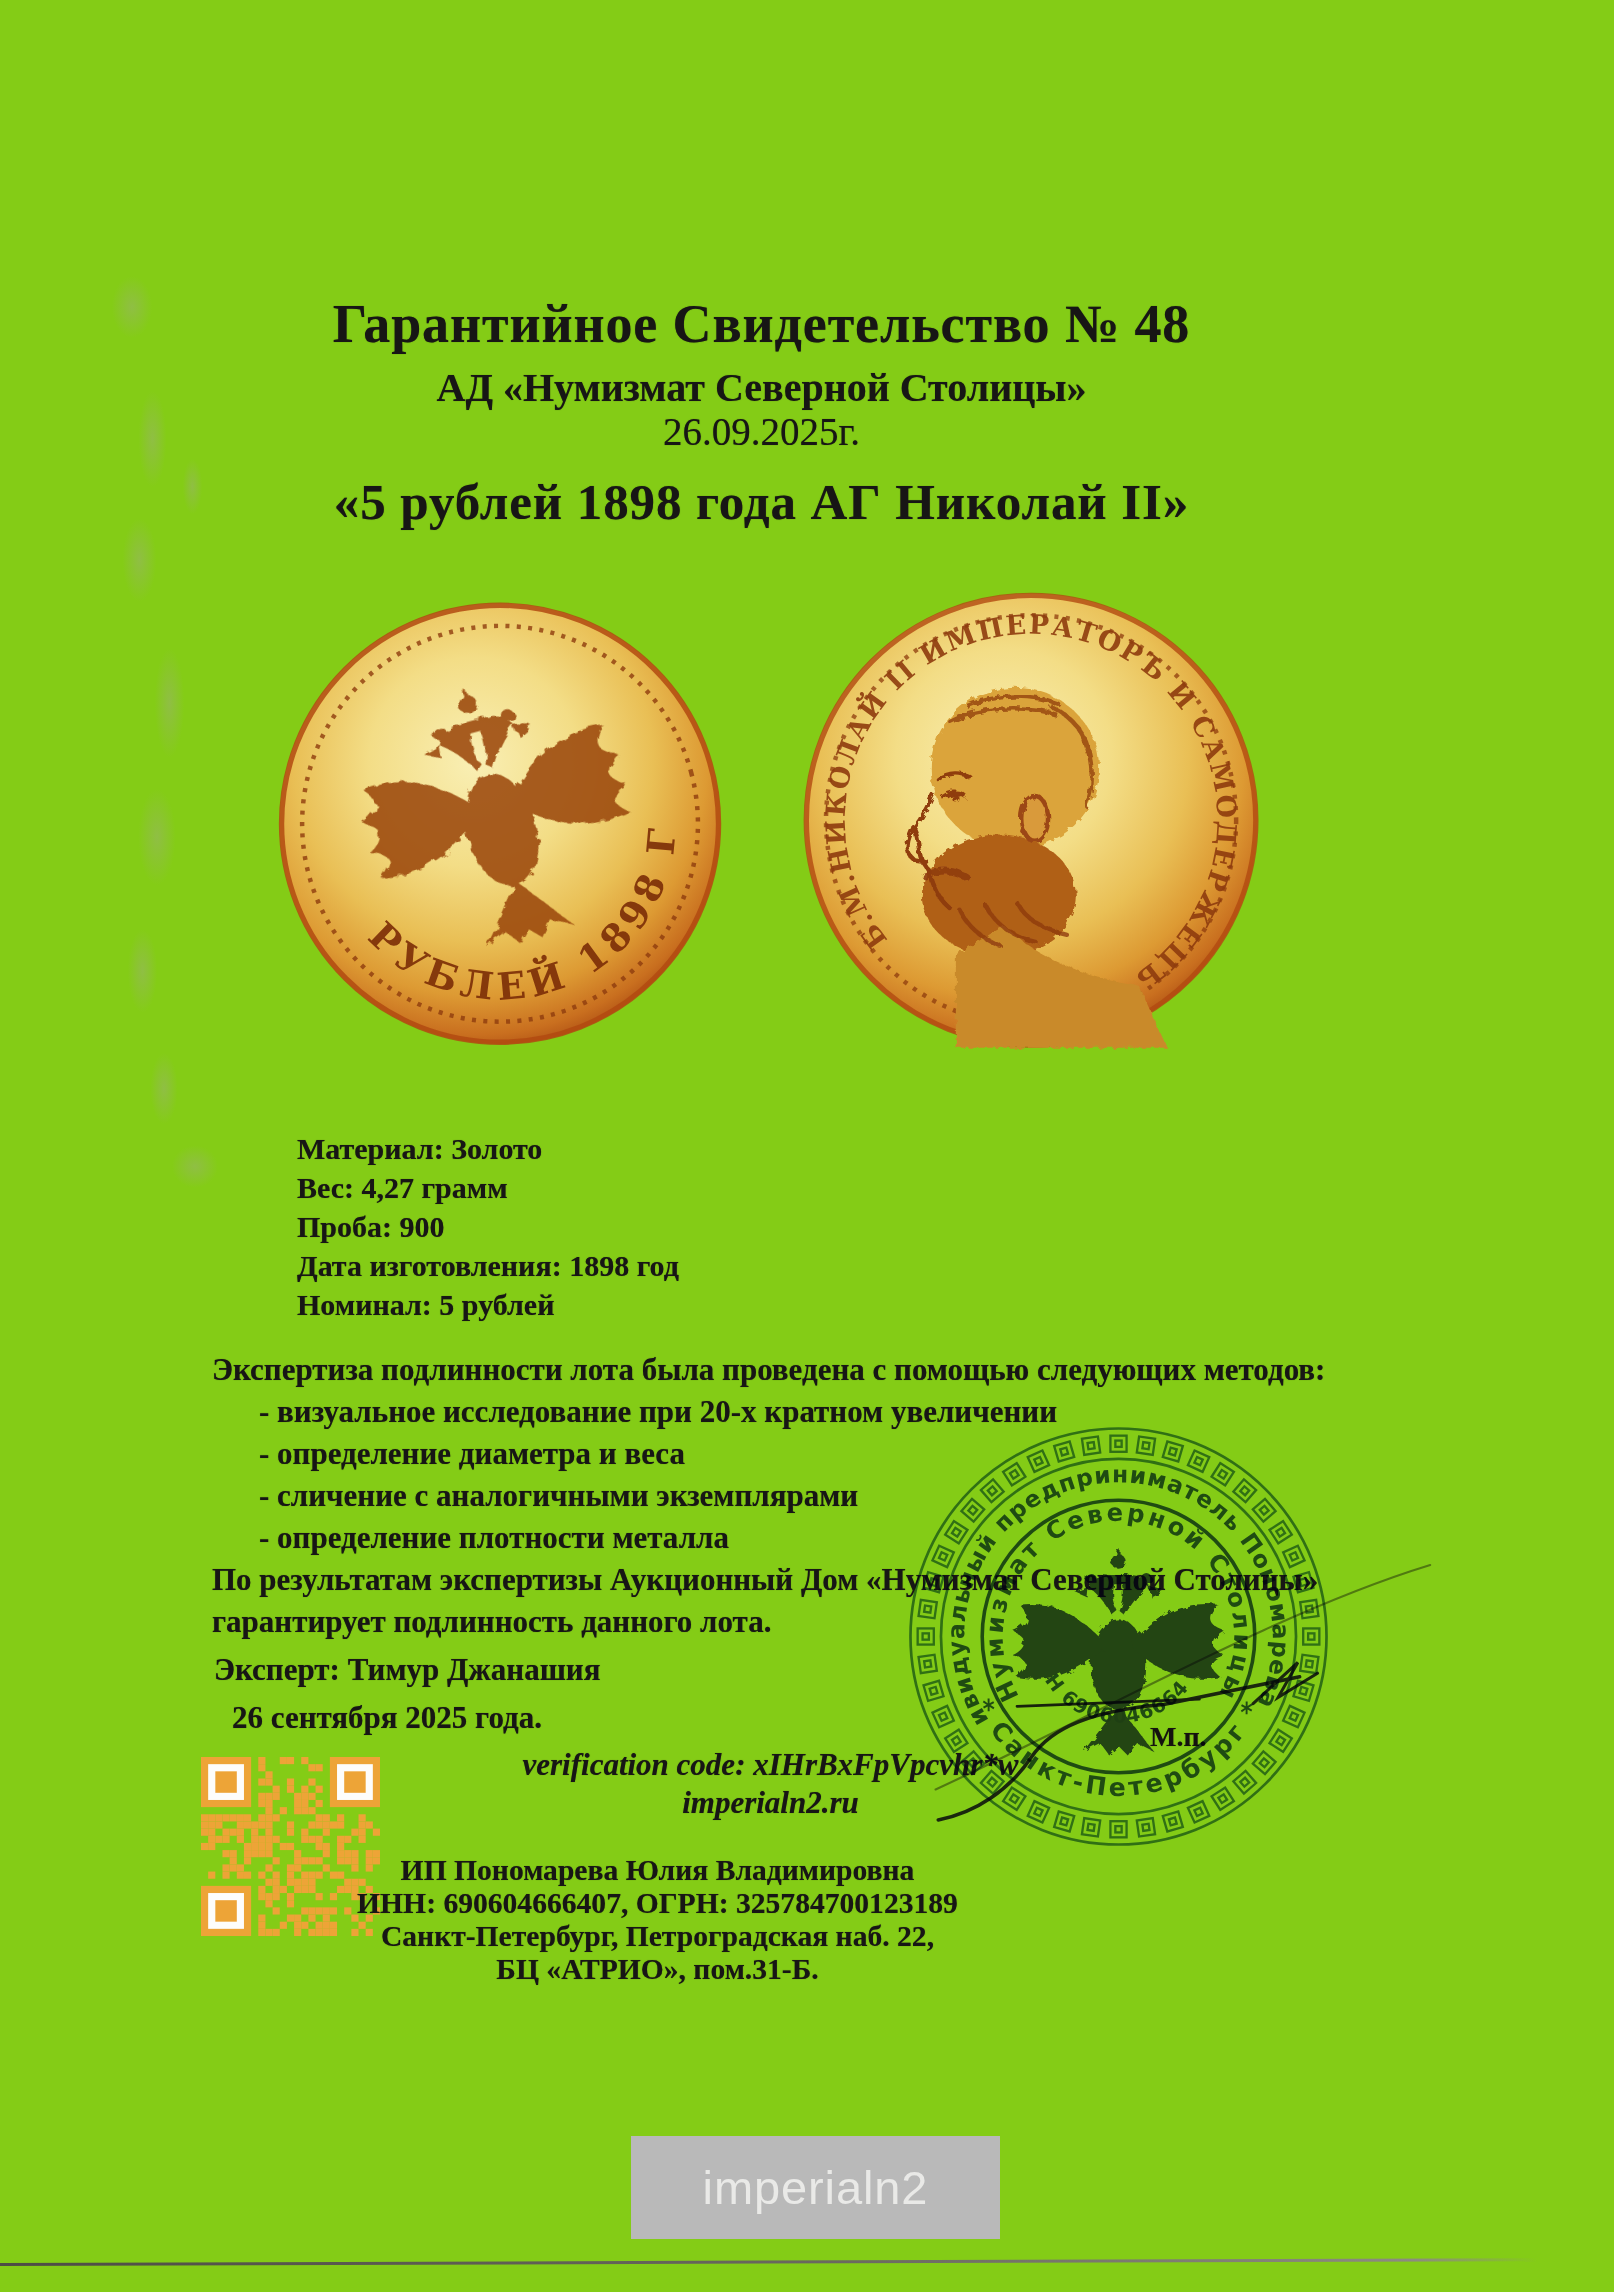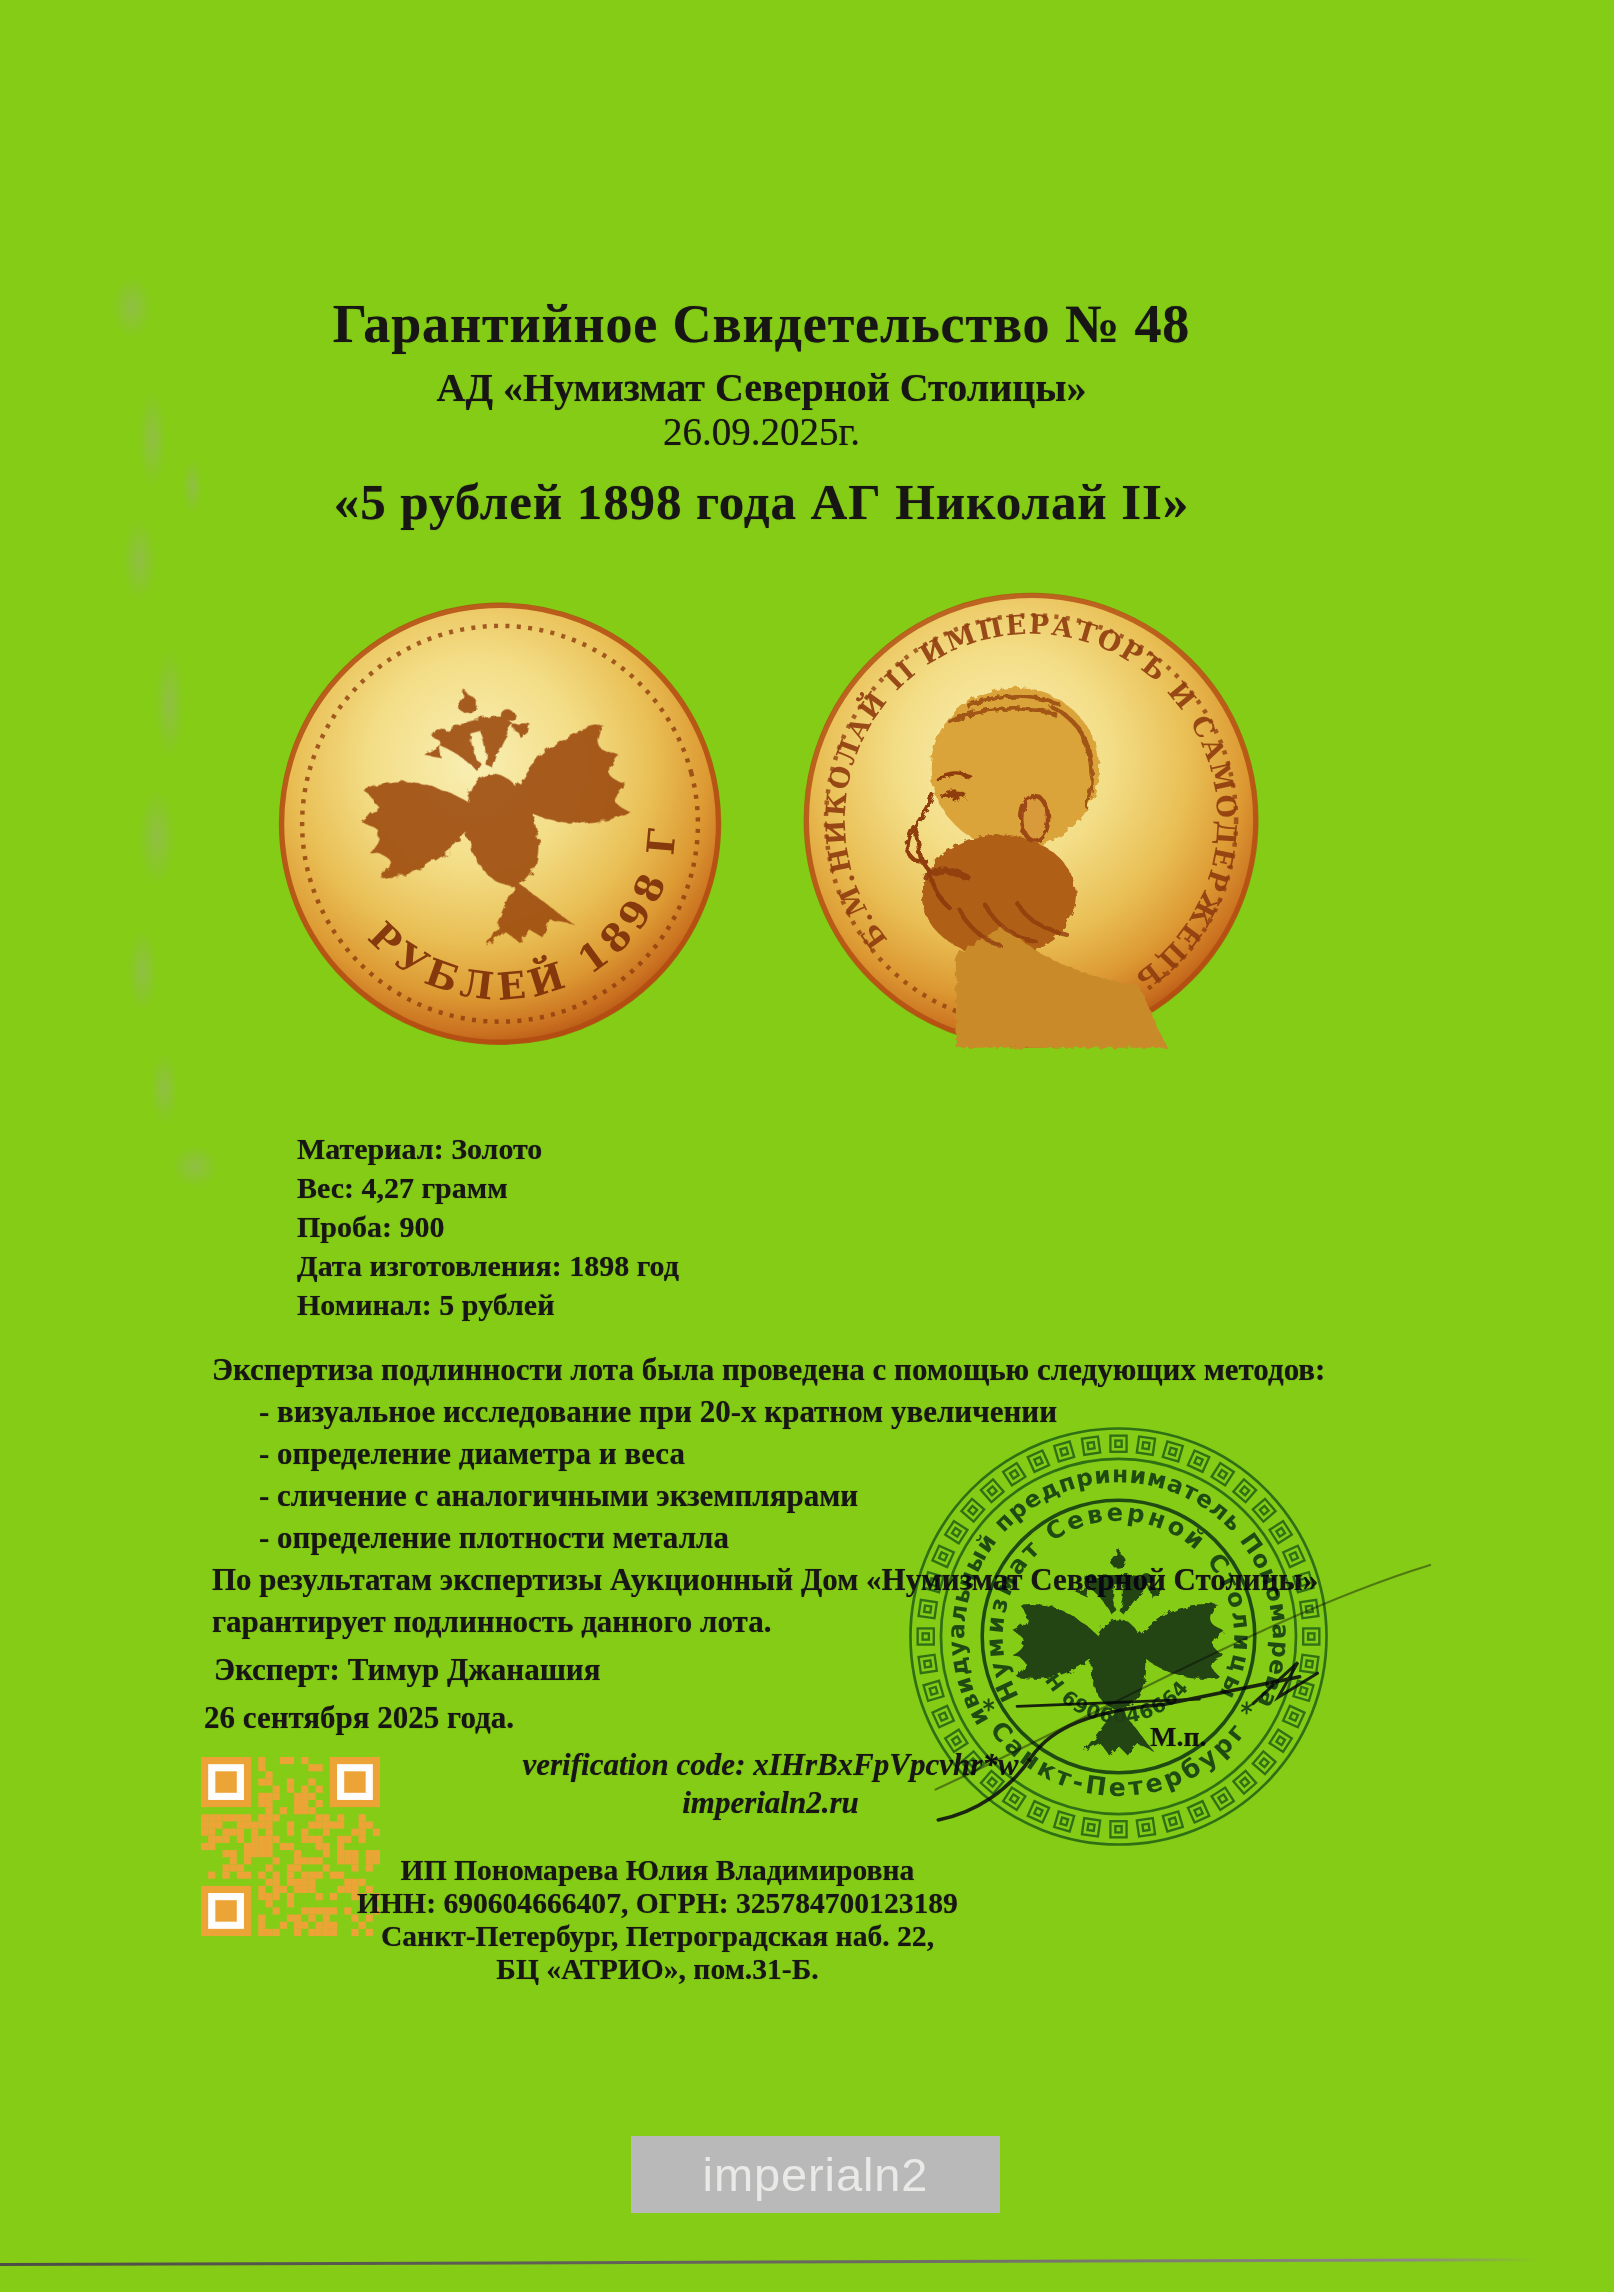--- a/index.html
+++ b/index.html
@@ -16,35 +16,35 @@
   .coins{position:absolute;left:269px;top:580px;width:994px;height:475px;}
   
   .details{position:absolute;left:297px;top:1129px;font-size:30px;line-height:39px;font-weight:700;}
   .details .val{font-weight:700;}
   .details .ital{}
   
   .expertise{position:absolute;left:212px;top:1349px;width:1146px;font-size:31px;font-weight:700;line-height:42px;}
   .expertise .bullets{padding-left:47px;}
   
   .expert-line{position:absolute;left:214px;top:1652px;font-size:31px;font-weight:700;}
-  .expert-date{position:absolute;left:204px;top:1700px;font-size:31px;font-weight:600;}
+  .expert-date{position:absolute;left:232px;top:1700px;font-size:31px;font-weight:600;}
   
   .verif{position:absolute;left:484px;top:1746px;width:573px;text-align:center;
          font-size:31px;font-weight:700;font-style:italic;line-height:38px;}
   
   .qr{position:absolute;left:201px;top:1757px;width:179px;height:179px;}
   
   .company{position:absolute;left:251px;top:1854px;width:813px;text-align:center;
            font-size:29.6px;font-weight:700;line-height:33px;}
   
   .stamp{position:absolute;left:906px;top:1424px;width:425px;height:425px;mix-blend-mode:multiply;opacity:.97;}
   .signature{position:absolute;left:913px;top:1514px;width:555px;height:322px;mix-blend-mode:multiply;}
   .mp{position:absolute;left:1150px;top:1721px;font-size:28px;font-weight:700;color:#14120f;}
   
-  .watermark{position:absolute;left:631px;top:2136px;width:369px;height:77px;background:#b9b9b9;
+  .watermark{position:absolute;left:631px;top:2136px;width:369px;height:103px;background:#b9b9b9;
              display:flex;align-items:center;justify-content:center;}
   .watermark span{font-family:"Liberation Sans",sans-serif;font-size:47px;color:#e9e9e7;letter-spacing:0.9px;}
   .scanline{position:absolute;left:0;top:2263px;width:1537px;height:2.7px;
             background:linear-gradient(90deg,#4d4c45,#6b6a60 55%,#8c8b80 92%,rgba(140,139,128,0));
             transform:rotate(-0.18deg);transform-origin:left center;}
   
   .blot{position:absolute;border-radius:50%;
         background:radial-gradient(closest-side,rgba(165,165,156,.34),rgba(165,165,156,0) 72%);}
   
   .stamp text{font-family:"DejaVu Sans",sans-serif;}

